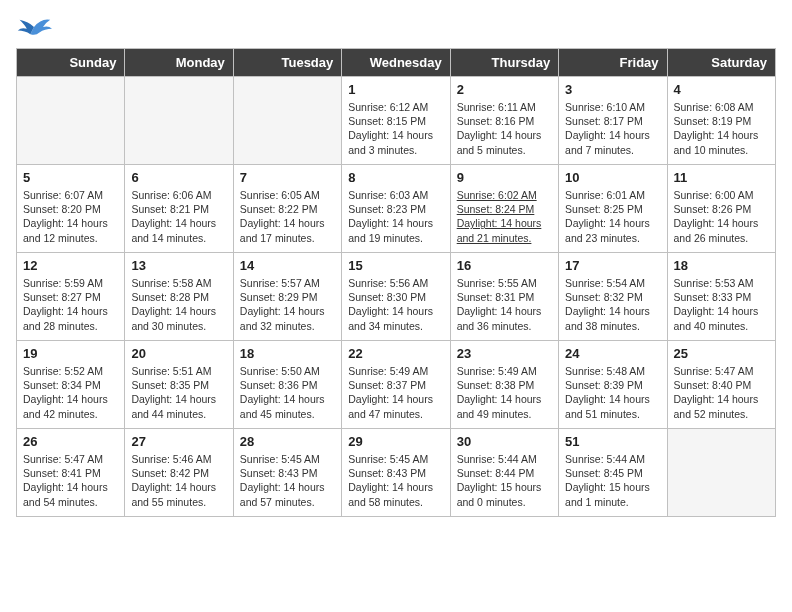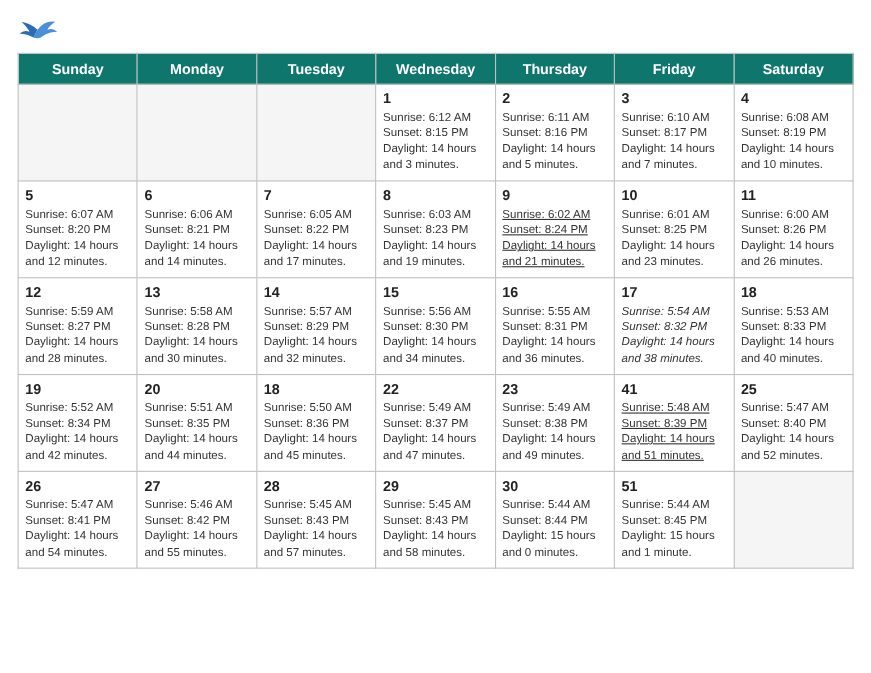--- a/index.html
+++ b/index.html
@@ -48,23 +48,23 @@
     .location {
       font-size: 15px;
       color: #333;
     }
     .calendar {
       width: 100%;
       border-collapse: collapse;
       table-layout: fixed;
     }
     .calendar th {
-      background: #0f766e;
+      background: #404040;
       color: #fff;
-      text-align: center;
+      text-align: right;
       padding: 6px 8px;
       font-size: 13px;
       border: 1px solid #c0c0c0;
       margin-top: 42px;
     }
     .calendar td {
       border: 1px solid #c0c0c0;
       vertical-align: top;
       padding: 5px 6px;
       font-size: 11px;
@@ -220,21 +220,21 @@
 Daylight: 14 hours and 34 minutes.</div>
         </td>
         <td>
           <div class="day-num">16</div>
           <div class="cell-text" style="white-space: pre-line;">Sunrise: 5:55 AM
 Sunset: 8:31 PM
 Daylight: 14 hours and 36 minutes.</div>
         </td>
         <td>
           <div class="day-num">17</div>
-          <div class="cell-text" style="white-space: pre-line; font-style: italic;">Sunrise: 5:54 AM
+          <div class="cell-text" style="white-space: pre-line;">Sunrise: 5:54 AM
 Sunset: 8:32 PM
 Daylight: 14 hours and 38 minutes.</div>
         </td>
         <td>
           <div class="day-num">18</div>
           <div class="cell-text" style="white-space: pre-line;">Sunrise: 5:53 AM
 Sunset: 8:33 PM
 Daylight: 14 hours and 40 minutes.</div>
         </td>
       </tr>
@@ -263,22 +263,22 @@
 Sunset: 8:37 PM
 Daylight: 14 hours and 47 minutes.</div>
         </td>
         <td>
           <div class="day-num">23</div>
           <div class="cell-text" style="white-space: pre-line;">Sunrise: 5:49 AM
 Sunset: 8:38 PM
 Daylight: 14 hours and 49 minutes.</div>
         </td>
         <td>
-          <div class="day-num">41</div>
-          <div class="cell-text" style="white-space: pre-line; text-decoration: underline;">Sunrise: 5:48 AM
+          <div class="day-num">24</div>
+          <div class="cell-text" style="white-space: pre-line;">Sunrise: 5:48 AM
 Sunset: 8:39 PM
 Daylight: 14 hours and 51 minutes.</div>
         </td>
         <td>
           <div class="day-num">25</div>
           <div class="cell-text" style="white-space: pre-line;">Sunrise: 5:47 AM
 Sunset: 8:40 PM
 Daylight: 14 hours and 52 minutes.</div>
         </td>
       </tr>

